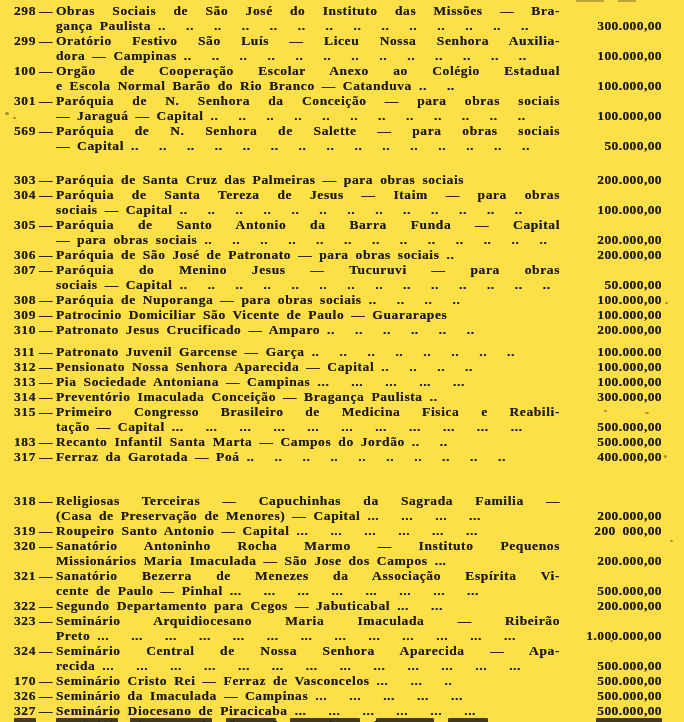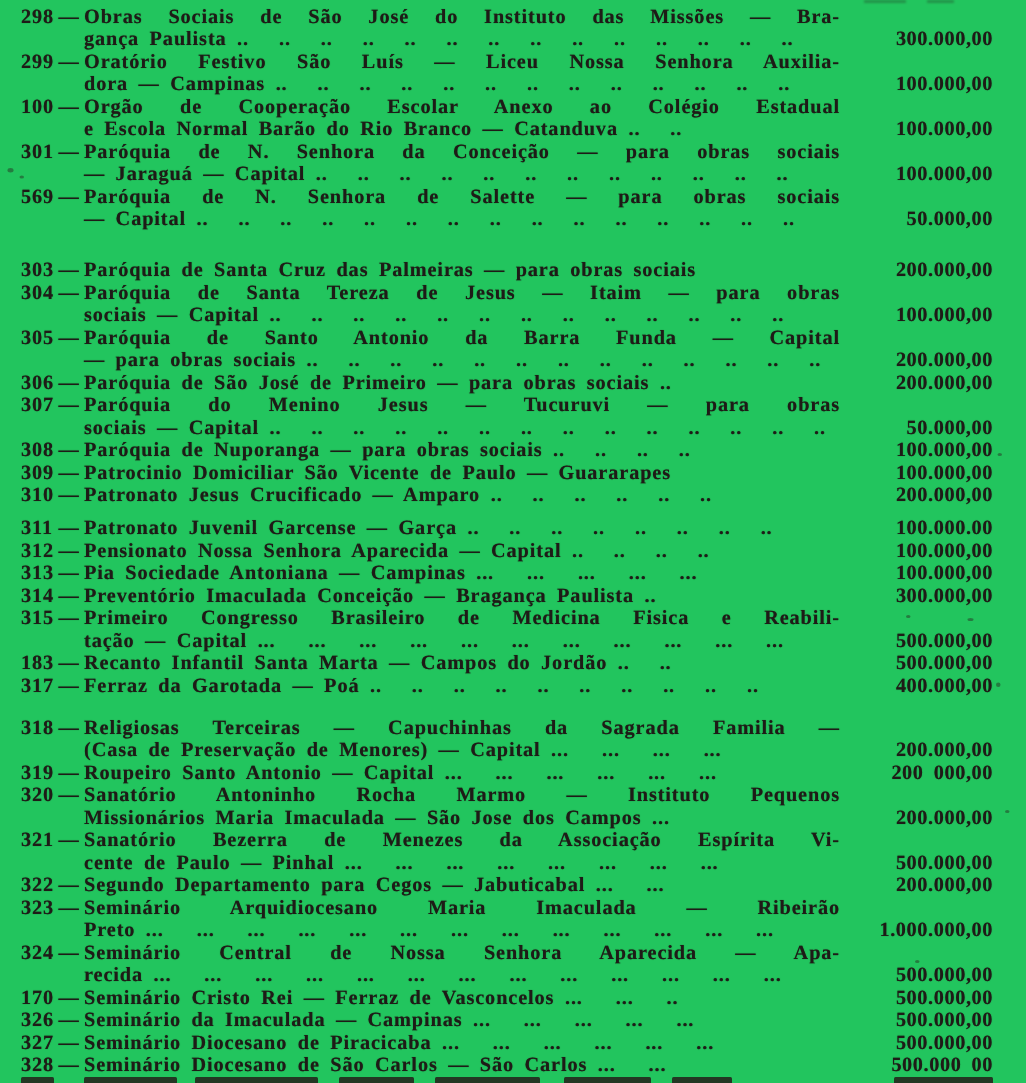--- a/index.html
+++ b/index.html
@@ -1,38 +1,38 @@
 <!DOCTYPE html>
 <html><head>
 <meta charset="utf-8">
 <style>
   html,body { margin:0; padding:0; }
   .page {
     position:relative;
     width:684px; height:722px;
-    background:#22c55e;
+    background:#fde047;
     overflow:hidden;
     font-family:"Liberation Serif","DejaVu Serif",serif;
     font-weight:700;
     font-size:13.5px;
     color:#1e1b17;
     padding-top:3px;
     box-sizing:border-box;
     text-shadow:0 0 0.6px rgba(30,26,20,0.65);
   }
   .ln {
     position:relative;
     height:15px; line-height:15px;
     padding-left:56px; padding-right:124px;
     white-space:nowrap;
     letter-spacing:0.6px;
     word-spacing:3px;
   }
   .ln.gap-lg { margin-top:19px; }
-  .ln.gap-md { margin-top:13px; }
+  .ln.gap-md { margin-top:29px; }
   .ln.gap-sm { margin-top:7px; }
   .ln.ind-sm { }
   .no   { position:absolute; left:14px; top:0; }
   .dash { position:absolute; left:39px; top:0; }
   .txt  { display:inline; }
   .txt.just {
     display:block;
     white-space:normal;
     text-align:justify;
     text-align-last:justify;
@@ -87,21 +87,21 @@
         <span class="dash">—</span>
         <span class="txt just">Paróquia de Santa Tereza de Jesus — Itaim — para obras</span>
       </div>
       <div class="ln"><span class="txt">sociais — Capital</span><span class="leader l2">.. .. .. .. .. .. .. .. .. .. .. .. ..</span><span class="amt">100.000,00</span></div>
       <div class="ln">
         <span class="no">305</span>
         <span class="dash">—</span>
         <span class="txt just">Paróquia de Santo Antonio da Barra Funda — Capital</span>
       </div>
       <div class="ln"><span class="txt">— para obras sociais</span><span class="leader l2">.. .. .. .. .. .. .. .. .. .. .. .. ..</span><span class="amt">200.000,00</span></div>
-      <div class="ln"><span class="no">306</span><span class="dash">—</span><span class="txt">Paróquia de São José de Primeiro — para obras sociais</span><span class="leader l2">..</span><span class="amt">200.000,00</span></div>
+      <div class="ln"><span class="no">306</span><span class="dash">—</span><span class="txt">Paróquia de São José de Patronato — para obras sociais</span><span class="leader l2">..</span><span class="amt">200.000,00</span></div>
       <div class="ln">
         <span class="no">307</span>
         <span class="dash">—</span>
         <span class="txt just">Paróquia do Menino Jesus — Tucuruvi — para obras</span>
       </div>
       <div class="ln"><span class="txt">sociais — Capital</span><span class="leader l2">.. .. .. .. .. .. .. .. .. .. .. .. .. ..</span><span class="amt">50.000,00</span></div>
       <div class="ln"><span class="no">308</span><span class="dash">—</span><span class="txt">Paróquia de Nuporanga — para obras sociais</span><span class="leader l2">.. .. .. ..</span><span class="amt">100.000,00</span></div>
       <div class="ln"><span class="no">309</span><span class="dash">—</span><span class="txt">Patrocinio Domiciliar São Vicente de Paulo — Guararapes</span><span class="amt">100.000,00</span></div>
       <div class="ln"><span class="no">310</span><span class="dash">—</span><span class="txt">Patronato Jesus Crucificado — Amparo</span><span class="leader l2">.. .. .. .. .. ..</span><span class="amt">200.000,00</span></div>
       <div class="ln gap-sm"><span class="no">311</span><span class="dash">—</span><span class="txt">Patronato Juvenil Garcense — Garça</span><span class="leader l2">.. .. .. .. .. .. .. ..</span><span class="amt">100.000.00</span></div>

